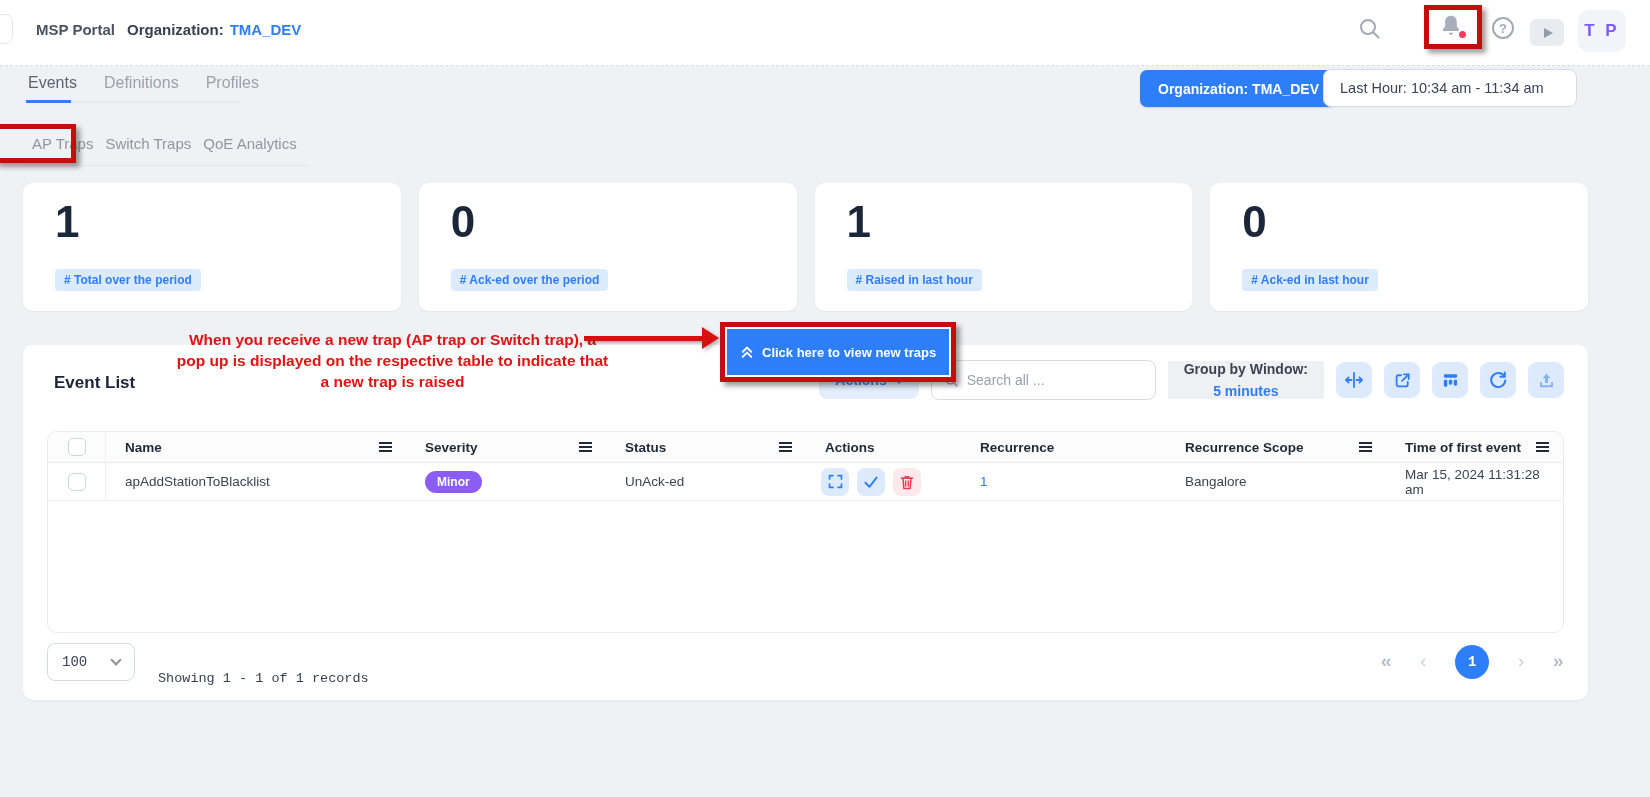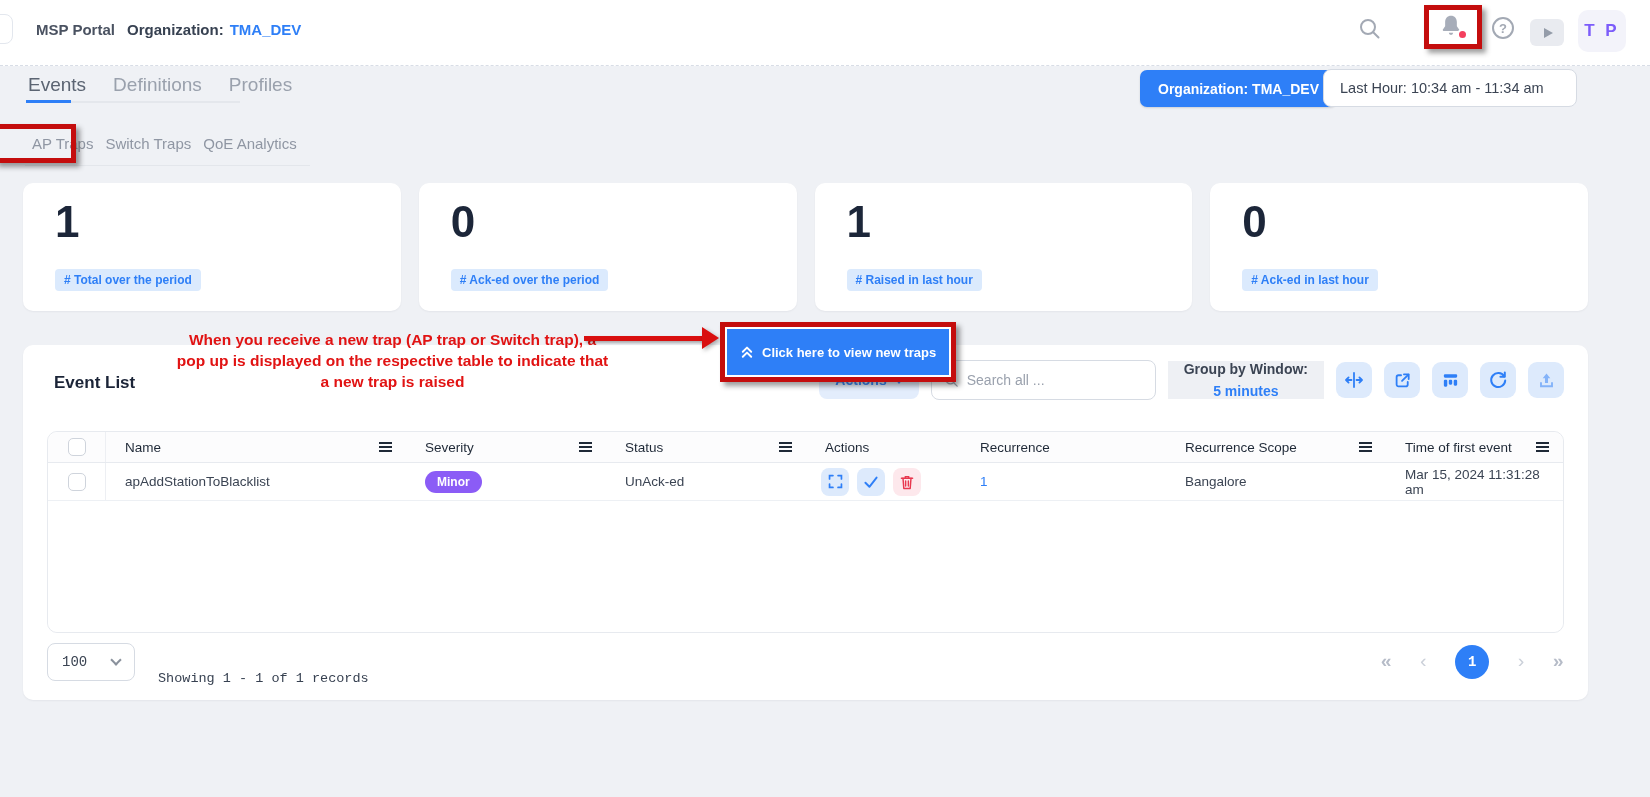--- a/index.html
+++ b/index.html
@@ -24,21 +24,21 @@
                font-size:13px; font-weight:700; color:#a3a9b4; }
   .video-btn { position:absolute; left:1530px; top:19px; width:34px; height:27px; background:#e9ebf0;
                border-radius:6px; display:flex; align-items:center; justify-content:center; }
   .video-tri { width:0; height:0; border-left:9px solid #949ca9; border-top:5.5px solid transparent;
                border-bottom:5.5px solid transparent; margin-left:2px; }
   .avatar { position:absolute; left:1578px; top:10px; width:48px; height:42px; background:#f3f3fa;
             border-radius:10px; display:flex; align-items:center; justify-content:center;
             font-size:17px; font-weight:700; color:#7c5cfa; letter-spacing:3px; }
 
   
-  .tabs { position:absolute; left:28px; top:74px; display:flex; gap:27px; font-size:19px; }
+  .tabs { position:absolute; left:28px; top:74px; display:flex; gap:27px; font-size:16px; }
   .tab { color:#9aa1ad; cursor:pointer; }
   .tab.active { color:#5b6472; }
   .tabs-underline { position:absolute; left:26px; top:101px; width:214px; height:2px; background:#e4e7ec; }
   .tabs-underline-active { position:absolute; left:26px; top:100px; width:45px; height:3px; background:#2e7ff7; }
 
   .org-btn { position:absolute; left:1140px; top:70px; height:37px; padding:0 18px; border-radius:7px;
              background:#2e7ff7; color:#fff; font-size:14px; font-weight:700; display:flex;
              align-items:center; box-shadow:0 1px 2px rgba(16,24,40,.15); }
   .time-box { position:absolute; left:1323px; top:69px; width:254px; height:38px; background:#fff;
               border:1px solid #d6dbe3; border-radius:8px; display:flex; align-items:center;
@@ -76,21 +76,21 @@
   .group-val { font-weight:700; color:#2e7ff7; }
   .icon-btn { width:36px; height:36px; border-radius:9px; background:#ddeafc; display:flex;
               align-items:center; justify-content:center; }
 
   
   .table { position:absolute; left:24px; right:24px; top:86px; border:1px solid #e7eaef; border-radius:10px; }
   .grid-cols { display:grid; grid-template-columns:58px 300px 200px 200px 155px 205px 220px minmax(0,1fr); }
   .thead { height:31px; background:#fcfcfd; border-bottom:1px solid #e7eaef; border-radius:10px 10px 0 0;
            align-items:center; }
   .th { display:flex; align-items:center; justify-content:space-between; padding:0 14px 0 19px;
-        font-size:13.5px; font-weight:400; color:#1f2937; }
+        font-size:13.5px; font-weight:700; color:#1f2937; }
   .cell-check { display:flex; align-items:center; justify-content:center; border-right:1px solid #edeff3;
                 height:100%; }
   .checkbox { width:18px; height:18px; border:1.5px solid #cfd4dc; border-radius:5px; background:#fff; }
   .menu-ic { width:13px; height:2px; background:#1f2937; box-shadow:0 4px 0 #1f2937, 0 8px 0 #1f2937;
              margin-top:-8px; cursor:pointer; }
   .trow { height:38px; border-bottom:1px solid #edf0f4; align-items:center; font-size:13.5px; color:#3b4453; }
   .td { padding:0 14px 0 19px; display:flex; align-items:center; }
   .sev-badge { background:#8b5cf6; color:#fff; font-size:12px; font-weight:700; padding:4px 12px;
                border-radius:13px; }
   .row-actions { gap:8px; padding-left:15px; }

